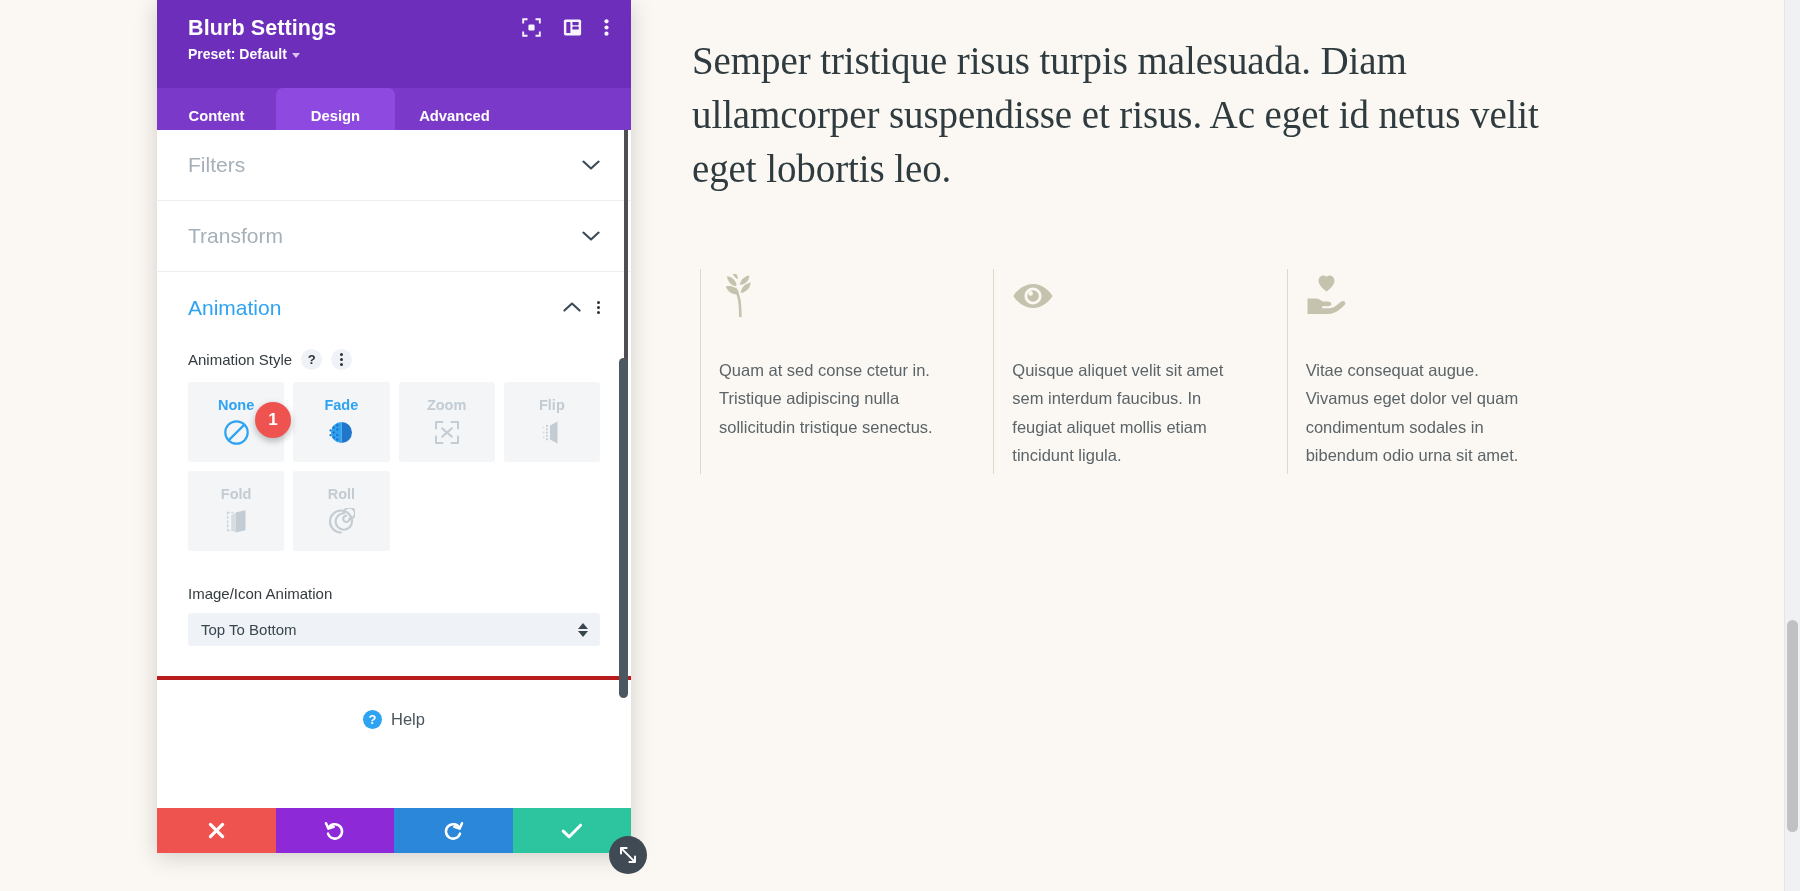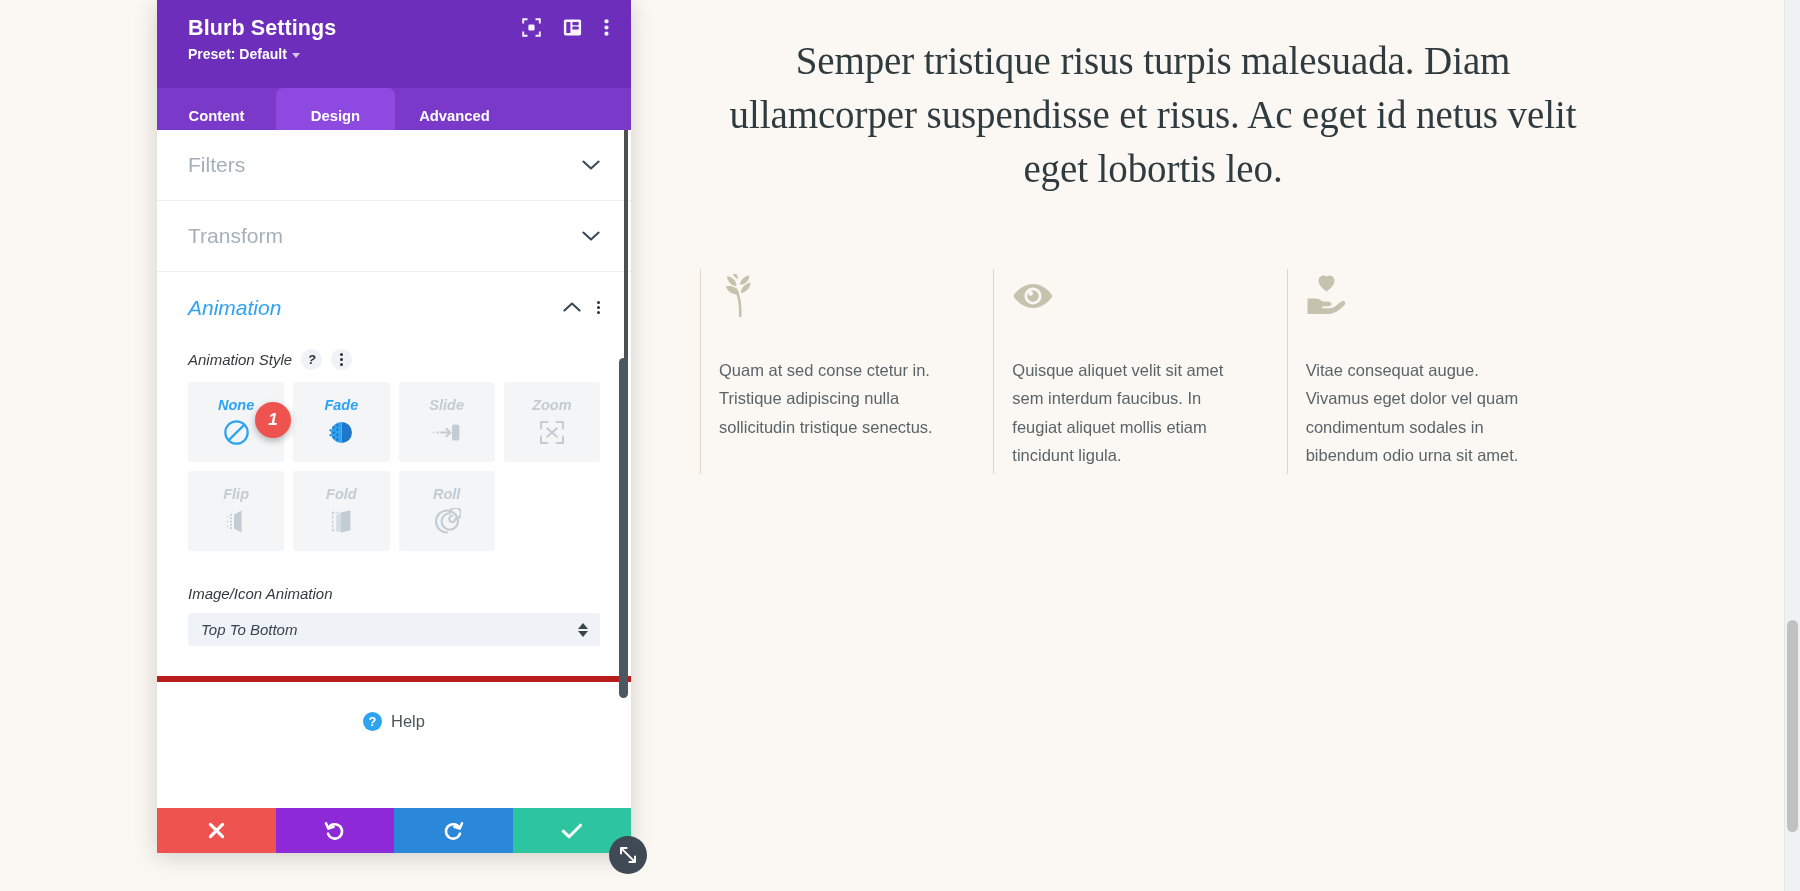--- a/index.html
+++ b/index.html
@@ -20,24 +20,23 @@
   #page-canvas {
     position: absolute;
     left: 0; top: 0;
     width: 1788px;
     height: 891px;
     background: #fbf8f3;
   }
 
   .page-inner {
     position: absolute;
-    left: 728px;
+    left: 692px;
     top: 34px;
     width: 850px;
-    text-align: center;
   }
 
   #hero-heading {
     font-family: "Liberation Serif", serif;
     font-size: 39px;
     line-height: 1.38;
     color: #2f3b3f;
     letter-spacing: -0.1px;
     font-weight: 400;
   }
@@ -192,22 +191,21 @@
     font-weight: 400;
   }
   .accordion-row.open .accordion-label { color: #2ea3f2; font-weight: 400; }
   .chev svg { display:block; }
 
   .accordion-right {
     display:flex; align-items:center; gap: 16px;
   }
 
   #animation-section {
-    border-bottom: 6px solid #b91c1c;
-    font-style: italic;
+    border-bottom: 4px solid #b91c1c;
   }
   #animation-content {
     padding: 6px 31px 0 31px;
   }
 
   .field-label-row {
     display: flex;
     align-items: center;
     gap: 9px;
     margin-bottom: 12px;
@@ -562,32 +560,20 @@
                   <circle cx="6.8" cy="13.5" r="1.25"></circle>
                     <circle cx="10.3" cy="16.0" r="1.25"></circle>
                   <circle cx="3.6" cy="16.2" r="1.15"></circle>
                     <circle cx="6.8" cy="18.4" r="1.25"></circle>
                   <circle cx="10.3" cy="20.6" r="1.25"></circle>
                 </g>
               </svg>
             </span>
           </div>
 
-          <div class="anim-cell">
-            <span class="anim-label">Slide</span>
-            <span class="anim-icon">
-              <svg width="31" height="27" viewBox="0 0 31 27">
-                <rect x="21" y="5.5" width="7.4" height="16" rx="2" fill="#c3ccd3"></rect>
-                <line x1="10" y1="13.5" x2="18.6" y2="13.5" stroke="#c3ccd3" stroke-width="2" stroke-linecap="round"></line>
-                <path d="M15.4 9.8 L19.2 13.5 L15.4 17.2" fill="none" stroke="#c3ccd3" stroke-width="2" stroke-linecap="round" stroke-linejoin="round"></path>
-                <circle cx="6.6" cy="13.5" r="1.2" fill="#c3ccd3"></circle>
-                <circle cx="2.6" cy="13.5" r="1.1" fill="#d6dde2"></circle>
-              </svg>
-            </span>
-          </div>
 
 
           <div class="anim-cell">
             <span class="anim-label">Zoom</span>
             <span class="anim-icon">
               <svg width="28" height="27" viewBox="0 0 28 27">
                 <g stroke="#c3ccd3" stroke-width="2" stroke-linecap="round" stroke-linejoin="round" fill="none">
                   <path d="M3 9.5 V3 H9.5"></path>
                     <path d="M18.5 3 H25 V9.5"></path>
                   <path d="M25 17.5 V24 H18.5"></path>

